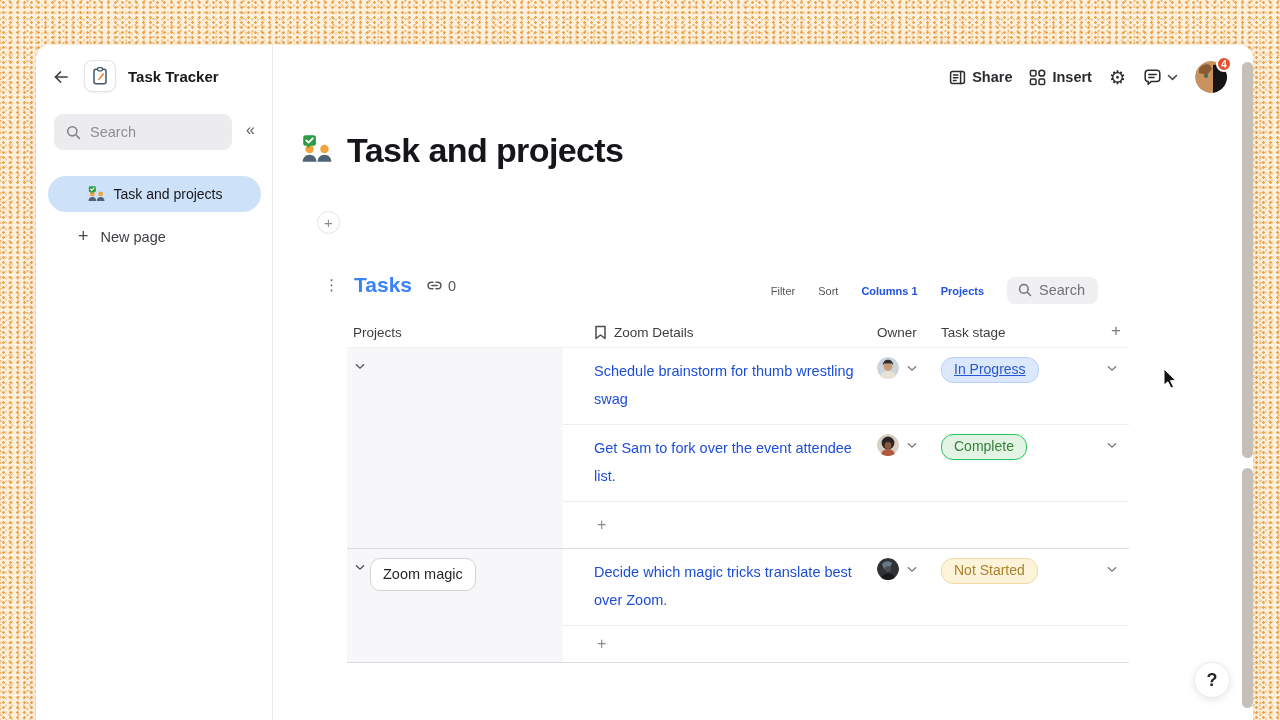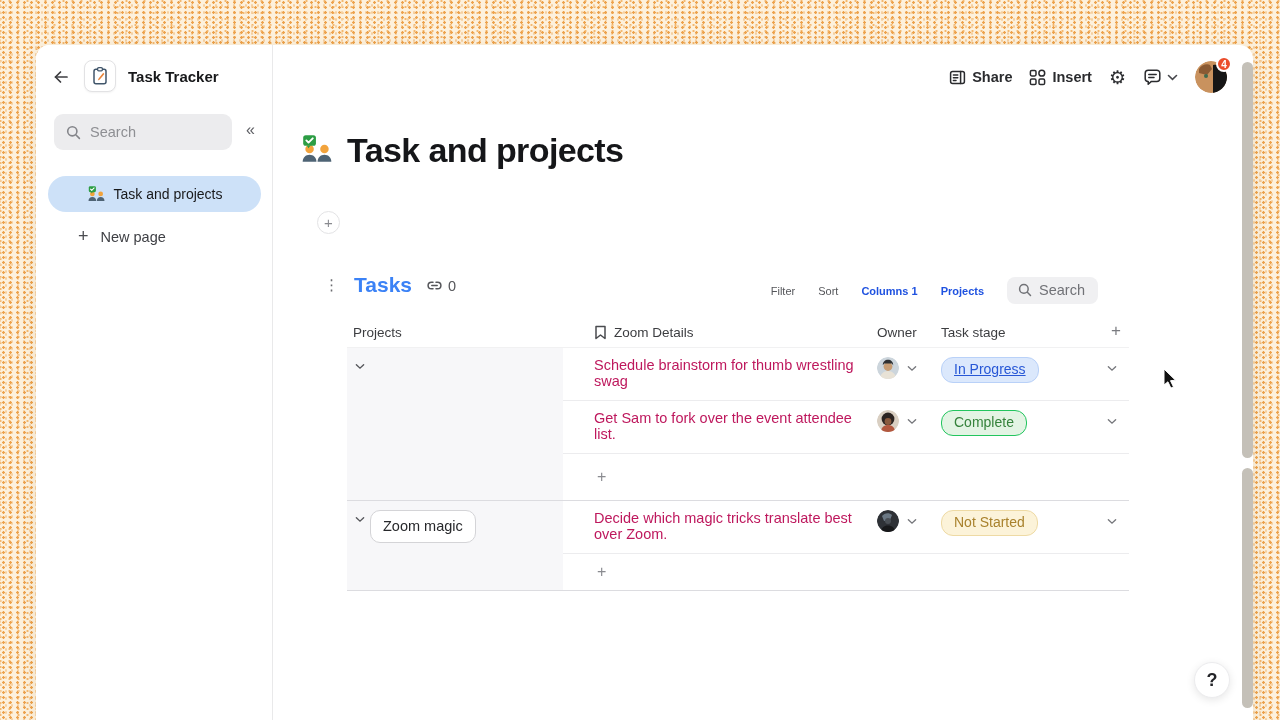--- a/index.html
+++ b/index.html
@@ -91,21 +91,21 @@
   .add-col { position:absolute; left:764px; top:4px; font-size:17px; color:#7a7b80; cursor:pointer; }
   .group { display:flex; border-bottom:1px solid #dcdce0; }
   .group-left { width:216px; background:#f7f7f9; position:relative; padding:9px 10px 0 8px; display:flex; align-items:flex-start; gap:5px; }
   .grp-chev { margin-top:6px; cursor:pointer; flex:0 0 auto; }
   .proj-chip {
     background:#fff; border:1px solid #d4d4d7; border-radius:10px; padding:5px 12px 6px 12px;
     font-size:14.5px; color:#27282b; line-height:20px; cursor:pointer;
   }
   .group-right { flex:1; }
   .task-row { display:flex; border-bottom:1px solid #ececee; padding:9px 0 11px 31px; }
-  .task-text { width:283px; padding-right:8px; font-size:14.5px; line-height:16px; color:#be185d; cursor:text; }
+  .task-text { width:283px; padding-right:8px; font-size:14.5px; line-height:28px; color:#1d4ed8; cursor:text; }
   .owner-cell { width:64px; display:flex; align-items:flex-start; gap:8px; padding-top:0; }
   .stage-cell { flex:1; display:flex; align-items:flex-start; justify-content:space-between; padding-right:12px; }
   .avatar22 { width:22px; height:22px; border-radius:50%; overflow:hidden; flex:0 0 auto; cursor:pointer; }
   .avatar22 svg { display:block; }
   .cell-chev { margin-top:8px; cursor:pointer; }
   .pill {
     border-radius:12px; padding:3px 12px 4px 12px; font-size:14px; line-height:17px; cursor:pointer; white-space:nowrap;
   }
   .pill[data-stage="in-progress"] { background:#dbe8fc; border:1px solid #b9d1f8; color:#2757d6;text-decoration:underline; }
   .pill[data-stage="complete"]   { background:#e3f4e4; border:1px solid #22c55e; color:#35823b; }

